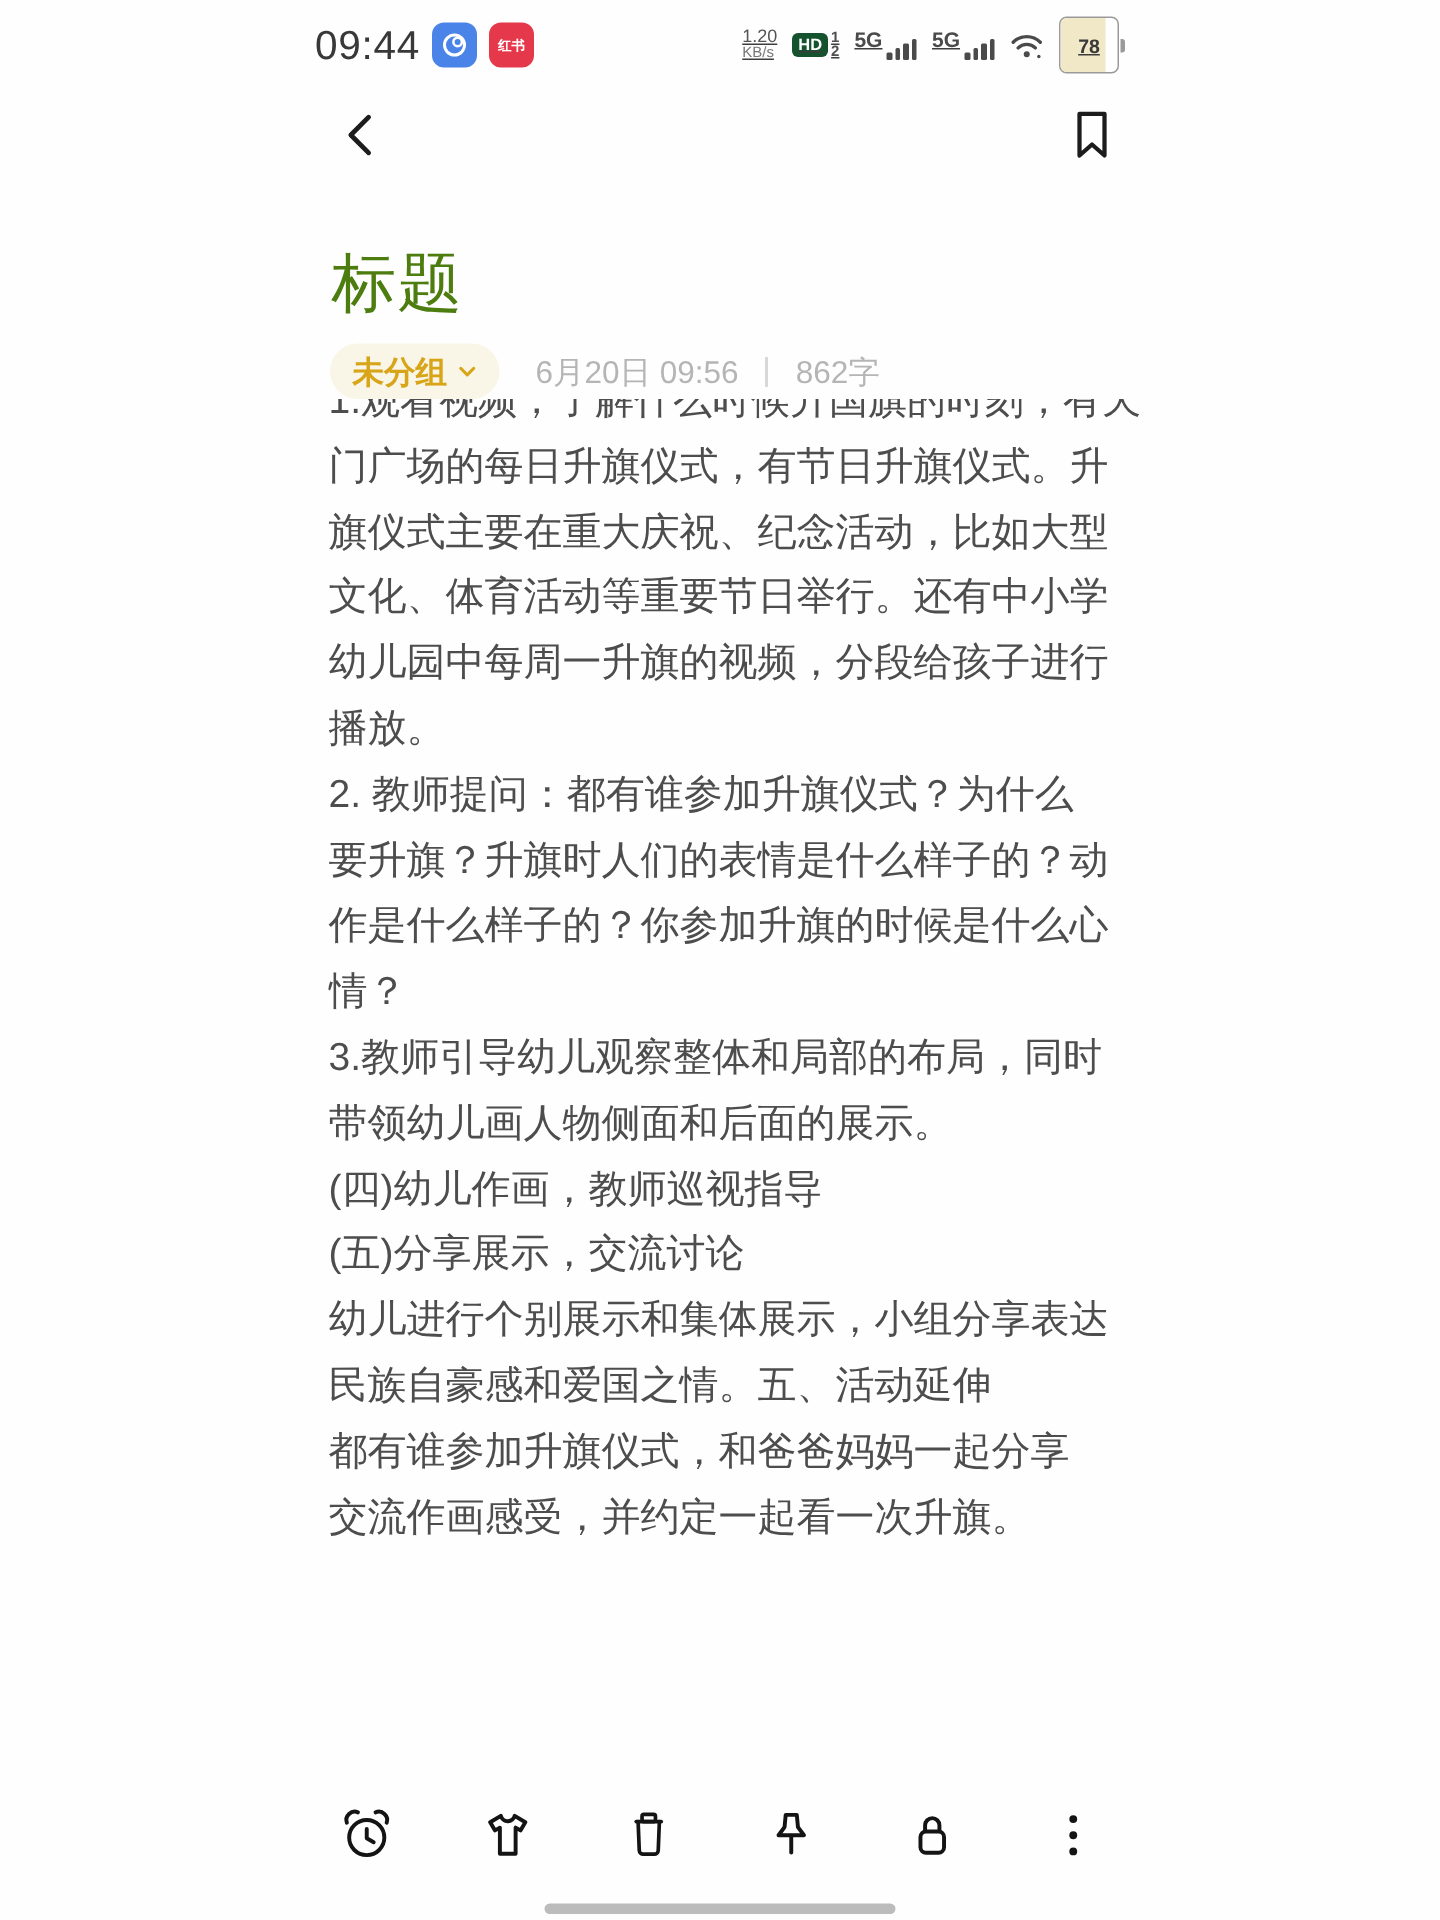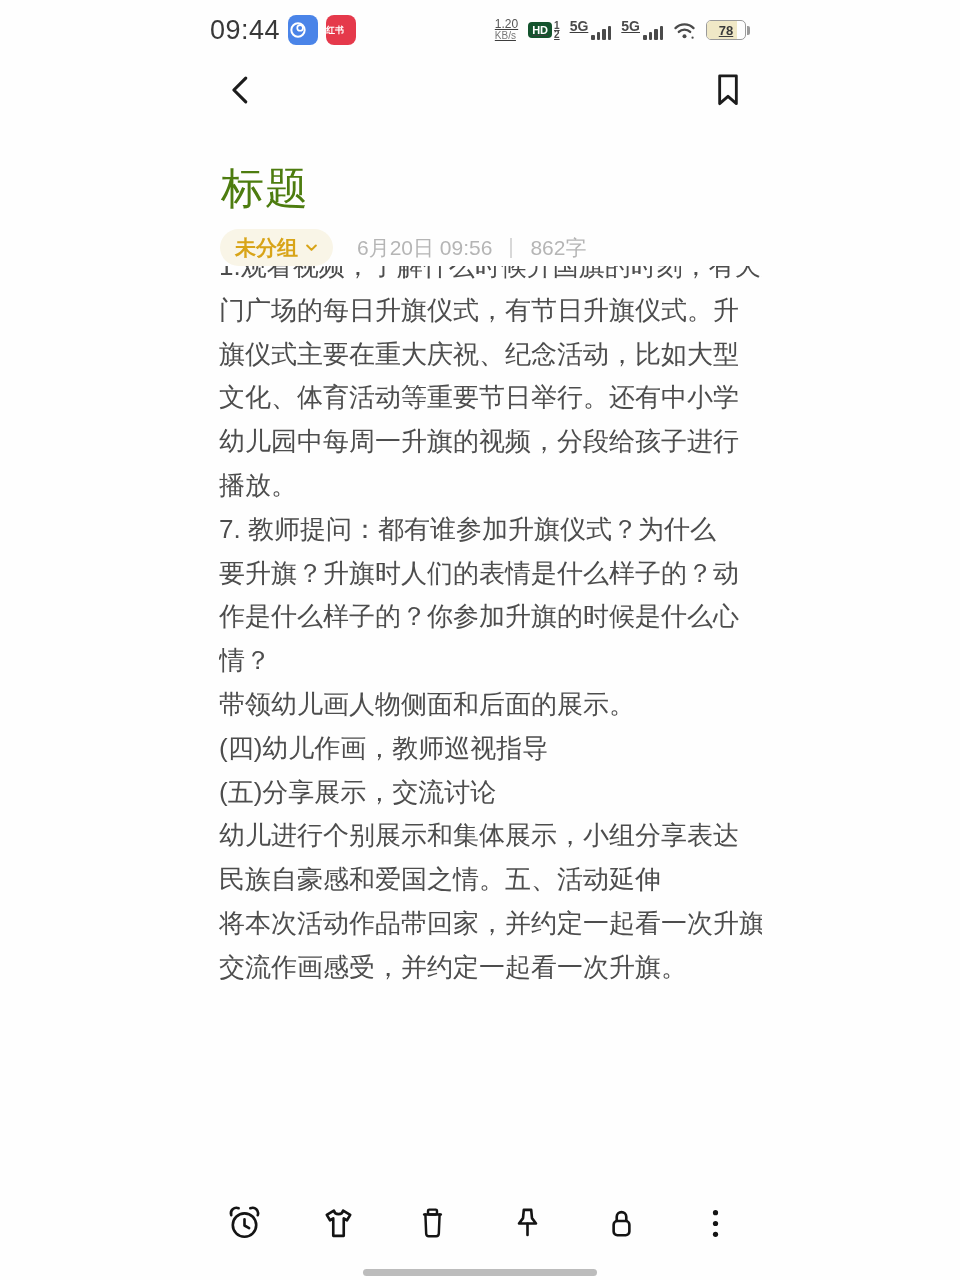--- a/index.html
+++ b/index.html
@@ -8,40 +8,40 @@
     position:relative;width:960px;height:1280px;background:#fefefe;
     font-family:"Liberation Sans","DejaVu Sans",sans-serif;overflow:hidden;margin:0 auto;
   }
   
   .status-bar{
     position:absolute;top:8px;left:210px;right:210px;height:44px;
     display:flex;align-items:center;justify-content:space-between;color:#3d3d3d;
   }
   .sb-left{display:flex;align-items:center;gap:8px;}
   .sb-time{font-size:27px;font-weight:500;letter-spacing:.5px;color:#383838;}
-  .app-badge{width:30px;height:30px;border-radius:8px;display:flex;align-items:center;justify-content:flex-start;}
+  .app-badge{width:30px;height:30px;border-radius:8px;display:flex;align-items:center;justify-content:center;}
   .app-badge.blue{background:#4a84e8;}
   .app-badge.red{background:#e5394b;color:#fff;font-size:9px;font-weight:700;letter-spacing:0;}
   .sb-right{display:flex;align-items:center;gap:10px;text-decoration:underline;}
   .net-speed{display:flex;flex-direction:column;align-items:flex-start;line-height:11px;}
   .net-speed .v{font-size:12px;color:#555;}
   .net-speed .u{font-size:10px;color:#777;}
   .hd-wrap{display:flex;align-items:center;gap:2px;}
   .hd-chip{background:#14532d;color:#fff;border-radius:4px;font-size:11px;font-weight:700;
     padding:1px 4px;line-height:14px;}
   .hd-sims{display:flex;flex-direction:column;font-size:10px;line-height:9px;color:#4f4f4f;font-weight:600;}
   .sig-group{display:flex;align-items:flex-end;gap:3px;}
   .sig-label{font-size:14px;font-weight:600;color:#4a4a4a;line-height:12px;margin-bottom:8px;}
   .bars{display:flex;align-items:flex-end;gap:2px;height:15px;}
   .bars i{display:block;width:3.5px;background:#4a4a4a;border-radius:1px;}
   .bars i:nth-child(1){height:5px;}
   .bars i:nth-child(2){height:8px;}
   .bars i:nth-child(3){height:11px;}
   .bars i:nth-child(4){height:14px;}
-  .battery{position:relative;width:40px;height:20px;border:1.5px solid #9a9a9a;border-radius:5px;
+  .battery{position:relative;width:40px;height:38px;border:1.5px solid #9a9a9a;border-radius:5px;
     display:flex;align-items:center;justify-content:center;overflow:hidden;}
   .battery .fill{position:absolute;left:0;top:0;bottom:0;width:78%;background:#f0e8c6;}
   .battery .pct{position:relative;font-size:13px;font-weight:600;color:#3a3a3a;}
   .battery-nub{width:3px;height:9px;background:#9a9a9a;border-radius:0 2px 2px 0;margin-left:1px;}
   
   .nav-bar{position:absolute;top:62px;left:222px;right:212px;height:56px;
     display:flex;align-items:center;justify-content:space-between;}
   .icon-btn{display:flex;align-items:center;justify-content:center;background:none;border:none;padding:0;cursor:pointer;}
   
   .note-title{position:absolute;top:160px;left:221px;right:200px;font-size:43px;color:#4d7c0f;
@@ -157,30 +157,31 @@
   </div>
 
   <div class="note-body">
     <div class="note-body-inner">
         <div class="body-line">1.观看视频，了解什么时候升国旗的时刻，有天安</div>
         <div class="body-line">门广场的每日升旗仪式，有节日升旗仪式。升</div>
         <div class="body-line">旗仪式主要在重大庆祝、纪念活动，比如大型</div>
         <div class="body-line">文化、体育活动等重要节日举行。还有中小学</div>
         <div class="body-line">幼儿园中每周一升旗的视频，分段给孩子进行</div>
         <div class="body-line">播放。</div>
-        <div class="body-line">7. 教师提问：都有谁参加升旗仪式？为什么</div>
+        <div class="body-line">2. 教师提问：都有谁参加升旗仪式？为什么</div>
         <div class="body-line">要升旗？升旗时人们的表情是什么样子的？动</div>
         <div class="body-line">作是什么样子的？你参加升旗的时候是什么心</div>
         <div class="body-line">情？</div>
+        <div class="body-line">3.教师引导幼儿观察整体和局部的布局，同时</div>
         <div class="body-line">带领幼儿画人物侧面和后面的展示。</div>
         <div class="body-line">(四)幼儿作画，教师巡视指导</div>
         <div class="body-line">(五)分享展示，交流讨论</div>
         <div class="body-line">幼儿进行个别展示和集体展示，小组分享表达</div>
         <div class="body-line">民族自豪感和爱国之情。五、活动延伸</div>
-        <div class="body-line">将本次活动作品带回家，并约定一起看一次升旗</div>
+        <div class="body-line">都有谁参加升旗仪式，和爸爸妈妈一起分享</div>
         <div class="body-line">交流作画感受，并约定一起看一次升旗。</div>
       </div>
   </div>
 
   <div class="toolbar">
     <button class="tool-btn">
       <svg width="37" height="37" viewBox="0 0 24 24">
         <circle cx="12" cy="13" r="7.6" fill="none" stroke="#141414" stroke-width="1.7"></circle>
         <path d="M12 9.3 V13.3 L15 15" fill="none" stroke="#141414" stroke-width="1.7" stroke-linecap="round" stroke-linejoin="round"></path>
         <path d="M3.4 6.6 a3.6 3.6 0 0 1 4.8-4.5" fill="none" stroke="#141414" stroke-width="1.7" stroke-linecap="round"></path>

